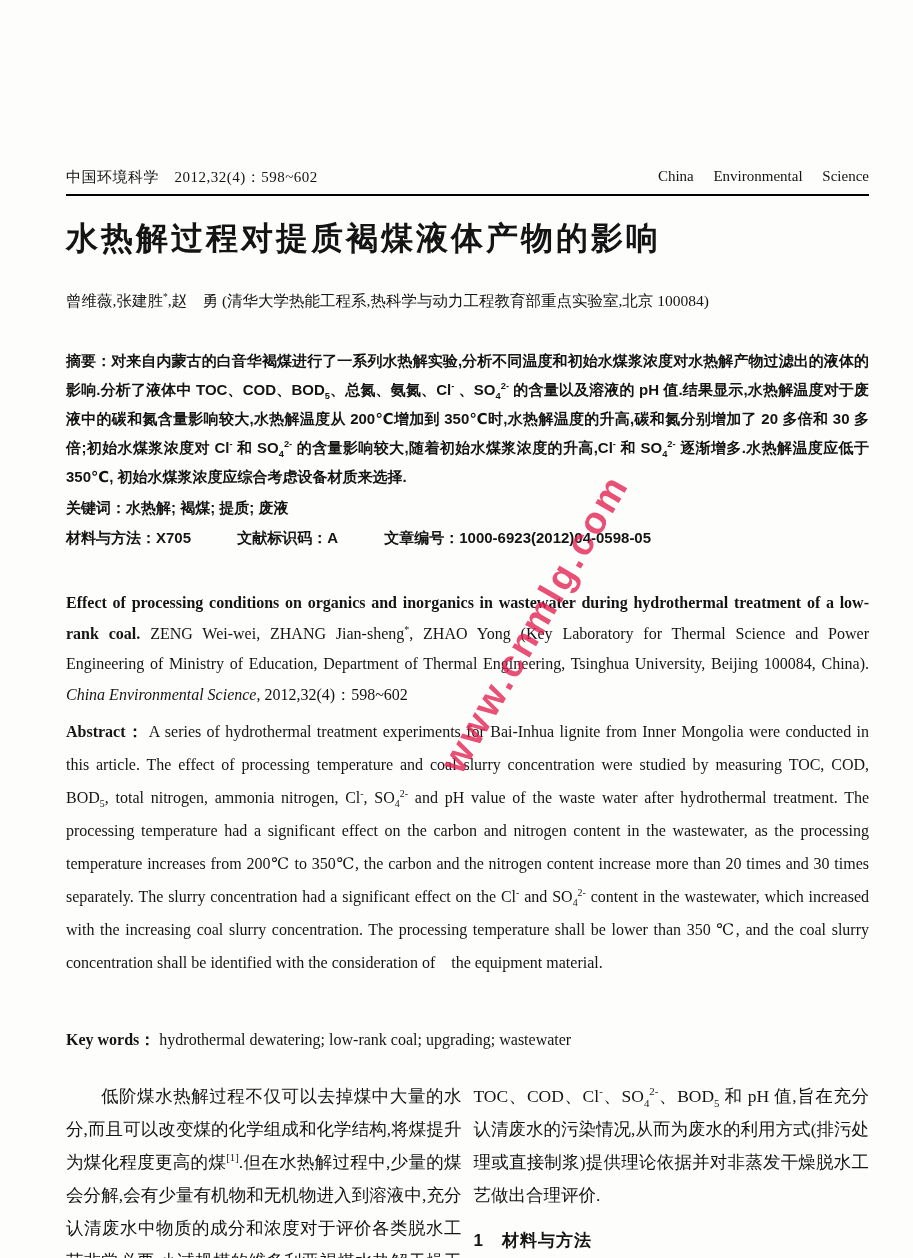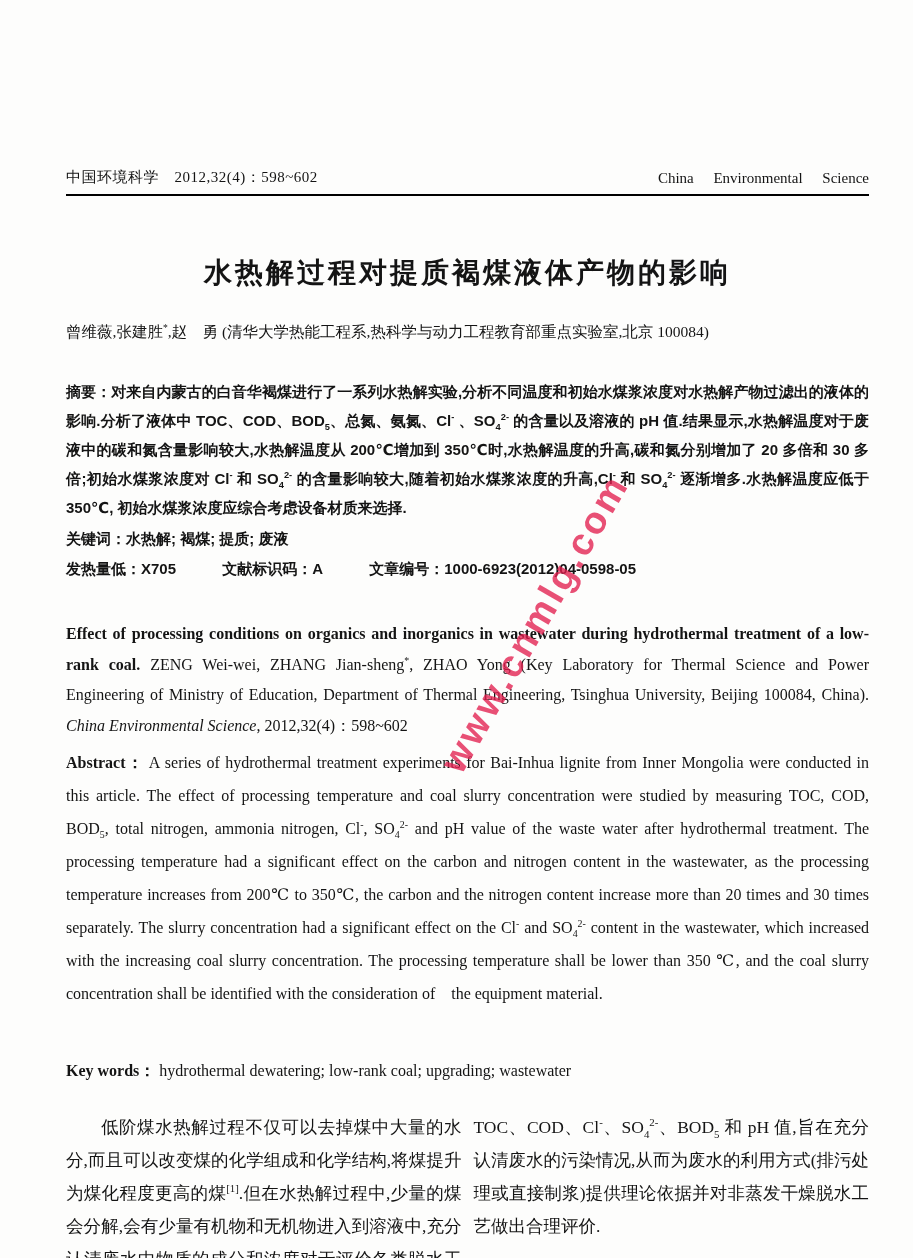--- a/index.html
+++ b/index.html
@@ -5,30 +5,30 @@
   html,body{margin:0;padding:0;background:#e8e8e8;}
   .page{
     position:relative;width:913px;height:1258px;margin:0 auto;
     background:#fdfdfc;color:#141414;overflow:hidden;
     font-family:"Liberation Serif","DejaVu Serif",serif;
   }
   .content{padding:0 44px 0 66px;}
 
   
   .journal-header{
-    margin-top:168px;display:flex;justify-content:space-between;align-items:flex-end;
+    margin-top:168px;display:flex;justify-content:space-between;
     border-bottom:2px solid #000;padding-bottom:7px;font-size:15px;
   }
   .journal-header .jh-left{letter-spacing:.5px;}
   .journal-header .jh-right{word-spacing:16px;}
 
   
   .title-cn{
-    margin-top:58px;font-family:"Liberation Sans","DejaVu Sans",sans-serif;
-    font-weight:bold;font-size:28px;letter-spacing:3px;text-align:center;
+    margin-top:21px;font-family:"Liberation Sans","DejaVu Sans",sans-serif;
+    font-weight:bold;font-size:32px;letter-spacing:3px;
   }
   .authors-cn{margin-top:30px;font-size:15.5px;}
 
   
   .abstract-cn{
     margin-top:34px;font-family:"Liberation Sans","DejaVu Sans",sans-serif;
     font-weight:600;font-size:15px;line-height:29px;text-align:justify;
   }
   .kw-line{margin-top:2px;}
   .clc-line{margin-top:1px;}
@@ -78,21 +78,21 @@
     </div>
 
     <div class="title-cn">水热解过程对提质褐煤液体产物的影响</div>
 
     <div class="authors-cn">曾维薇,张建胜<sup>*</sup>,赵　勇 (清华大学热能工程系,热科学与动力工程教育部重点实验室,北京 100084)</div>
 
     <div class="abstract-cn">
       <div><span class="lbl">摘要：</span><span>对来自内蒙古的白音华褐煤进行了一系列水热解实验,分析不同温度和初始水煤浆浓度对水热解产物过滤出的液体的影响.分析了液体中 TOC、COD、BOD<sub>5</sub>、总氮、氨氮、Cl<sup>-</sup> 、SO<sub>4</sub><sup>2-</sup> 的含量以及溶液的 pH 值.结果显示,水热解温度对于废液中的碳和氮含量影响较大,水热解温度从 200℃增加到 350℃时,水热解温度的升高,碳和氮分别增加了 20 多倍和 30 多倍;初始水煤浆浓度对 Cl<sup>-</sup> 和 SO<sub>4</sub><sup>2-</sup> 的含量影响较大,随着初始水煤浆浓度的升高,Cl<sup>-</sup> 和 SO<sub>4</sub><sup>2-</sup> 逐渐增多.水热解温度应低于 350℃, 初始水煤浆浓度应综合考虑设备材质来选择.</span></div>
       <div class="kw-line"><span class="lbl">关键词：</span><span>水热解; 褐煤; 提质; 废液</span></div>
       <div class="clc-line">
-        <span class="clc-item"><span class="lbl">发热量低：</span><span>X705</span></span>
+        <span class="clc-item"><span class="lbl">材料与方法：</span><span>X705</span></span>
         <span class="clc-item"><span class="lbl">文献标识码：</span><span>A</span></span>
         <span class="clc-item"><span class="lbl">文章编号：</span><span>1000-6923(2012)04-0598-05</span></span>
       </div>
     </div>
 
     <div class="en-block">
       <div><span class="en-title">Effect of processing conditions on organics and inorganics in wastewater during hydrothermal treatment of a low-rank coal.</span><span> ZENG Wei-wei, ZHANG Jian-sheng<sup>*</sup>, ZHAO Yong (Key Laboratory for Thermal Science and Power Engineering of Ministry of Education, Department of Thermal Engineering, Tsinghua University, Beijing 100084, China). </span><span class="en-journal">China Environmental Science</span><span>, 2012,32(4)：598~602</span></div>
       <div class="en-abstract"><span class="lbl">Abstract：</span><span> A series of hydrothermal treatment experiments for Bai-Inhua lignite from Inner Mongolia were conducted in this article. The effect of processing temperature and coal slurry concentration were studied by measuring TOC, COD, BOD<sub>5</sub>, total nitrogen, ammonia nitrogen, Cl<sup>-</sup>, SO<sub>4</sub><sup>2-</sup> and pH value of the waste water after hydrothermal treatment. The processing temperature had a significant effect on the carbon and nitrogen content in the wastewater, as the processing temperature increases from 200℃  to 350℃, the carbon and the nitrogen content increase more than 20 times and 30 times separately. The slurry concentration had a significant effect on the Cl<sup>-</sup> and SO<sub>4</sub><sup>2-</sup> content in the wastewater, which increased with the increasing coal slurry concentration. The processing temperature shall be lower than 350 ℃, and the coal slurry concentration shall be identified with the consideration of　the equipment material.</span></div>
       <div class="en-keywords"><span class="lbl">Key words：</span> <span>hydrothermal dewatering; low-rank coal; upgrading; wastewater</span></div>
     </div>

